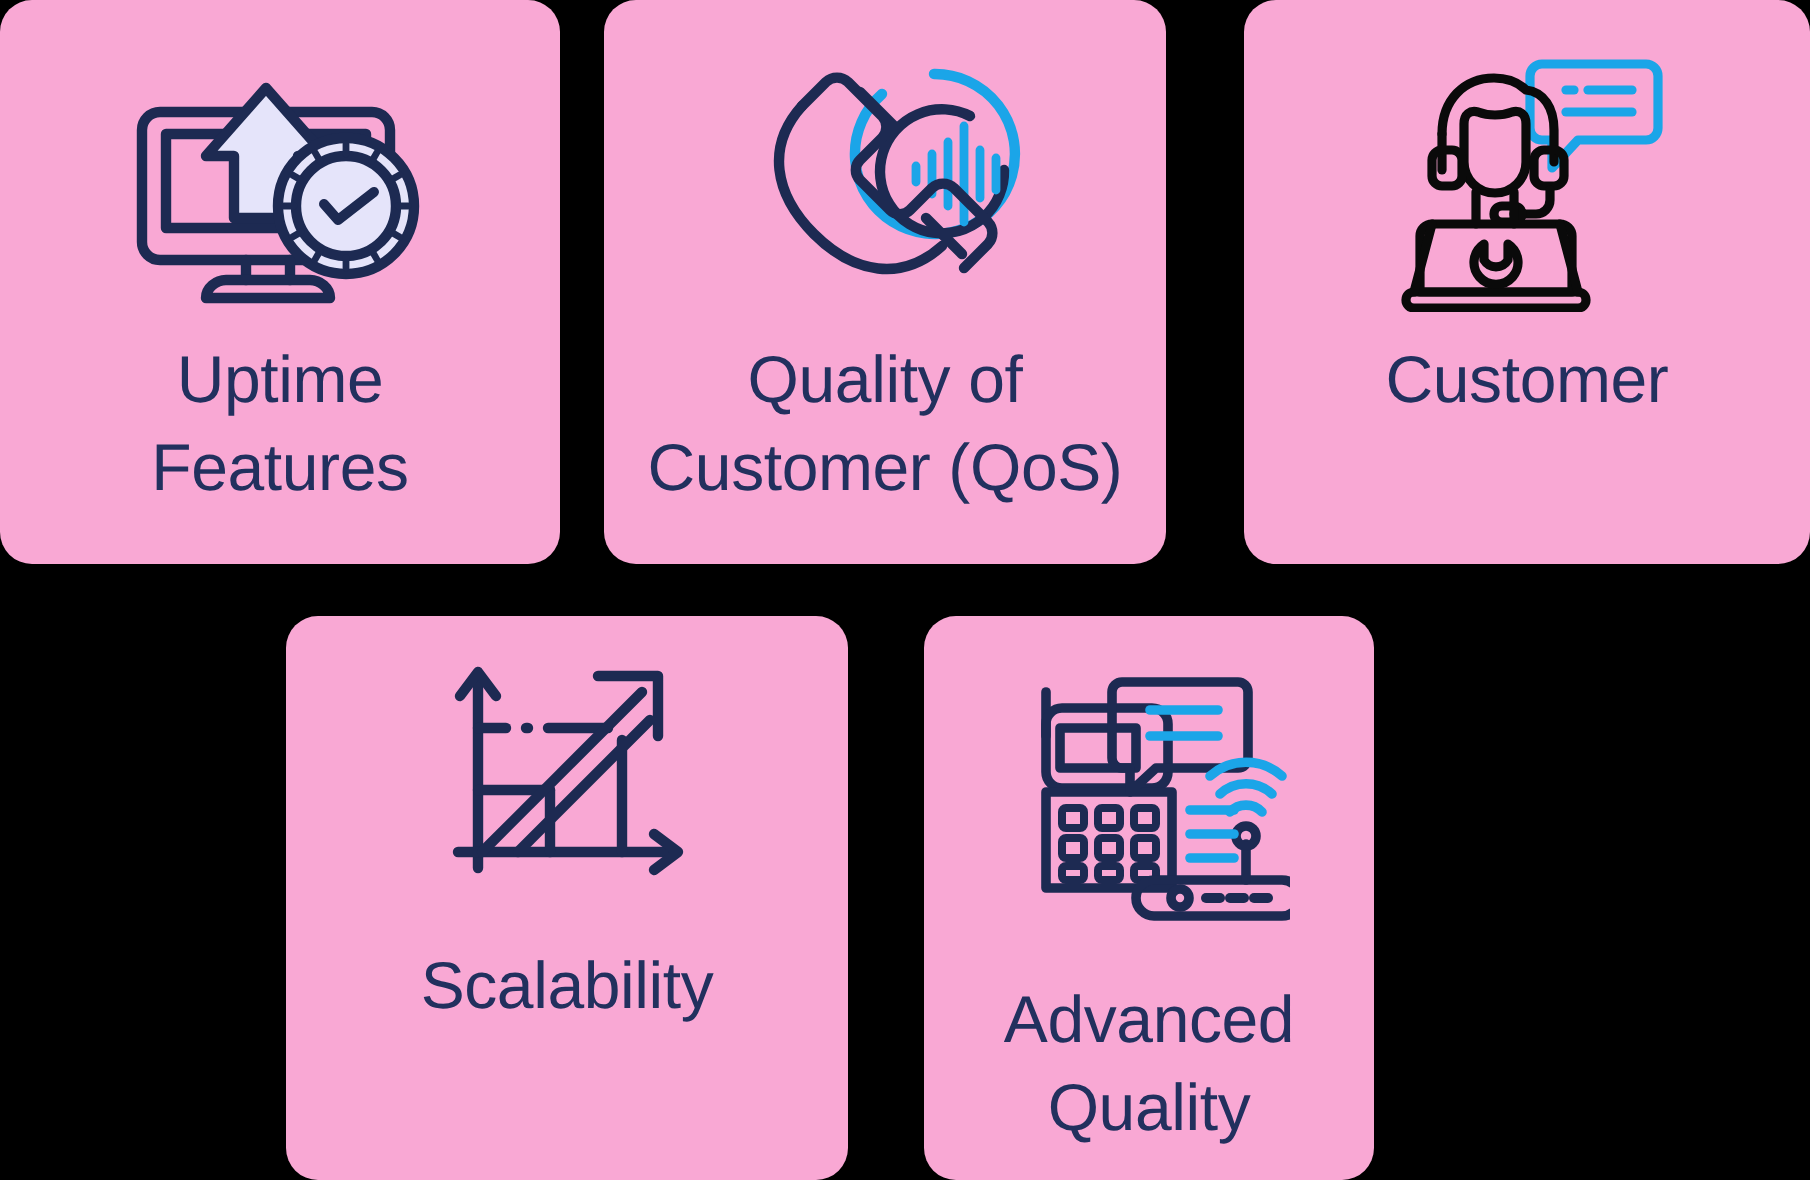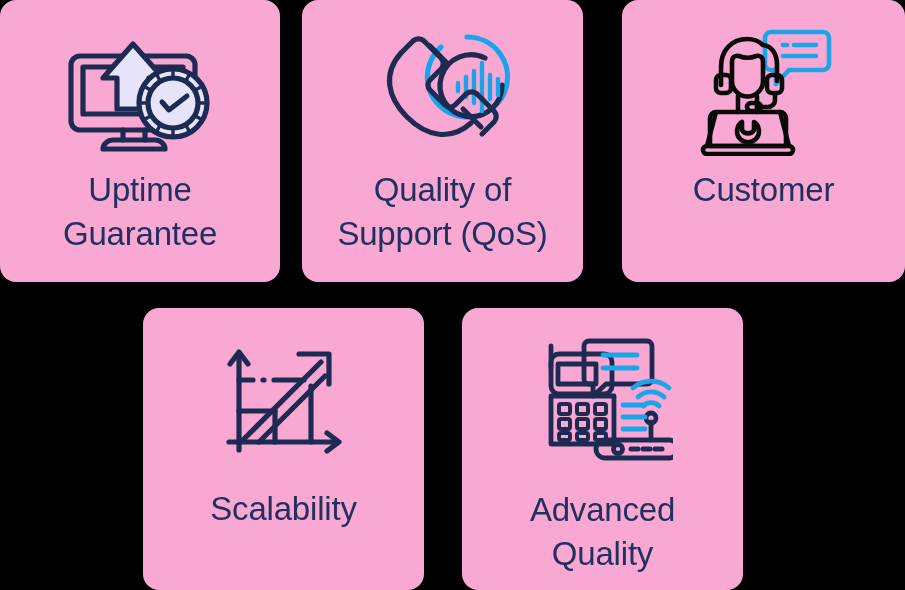--- a/index.html
+++ b/index.html
@@ -27,22 +27,22 @@
     flex-direction: column;
     align-items: center;
     box-sizing: border-box;
   }
 
   
   .card-1 { left: 0px;   top: 0px;   width: 280px; height: 282px; padding-top: 26px; }
   .card-2 { left: 302px; top: 0px;   width: 281px; height: 282px; padding-top: 26px; }
   .card-3 { left: 622px; top: 0px;   width: 283px; height: 282px; padding-top: 26px; }
   
-  .card-4 { left: 143px; top: 308px; width: 281px; height: 282px; padding-top: 30px; }
-  .card-5 { left: 462px; top: 308px; width: 281px; height: 282px; padding-top: 26px; }
+  .card-4 { left: 143px; top: 308px; width: 281px; height: 282px; padding-top: 14px; }
+  .card-5 { left: 462px; top: 308px; width: 225px; height: 282px; padding-top: 26px; }
 
   .icon-wrap {
     height: 130px;
     display: flex;
     align-items: center;
     justify-content: center;
   }
   .icon-wrap svg { display: block; }
 
   .card-label {
@@ -95,21 +95,21 @@
             <path d="M81.2 88.5 l4.3 -2.5"></path>
           <path d="M123.5 99.8 l-2.5 -4.3"></path>
             <path d="M92.5 46.2 l2.5 4.3"></path>
         </g>
 
         <path d="M97 72 l7 8 l18 -14" stroke-width="5"></path>
       </svg>
     </div>
     <div class="card-label">
       <span>Uptime</span><br>
-      <span>Guarantee</span>
+      <span>Features</span>
     </div>
   </div>
 
   <div class="card card-2">
     <div class="icon-wrap">
       <svg width="152" height="132" viewBox="0 0 152 132" fill="none" stroke-width="5.2" stroke-linecap="round" stroke-linejoin="round">
 
         <path d="M100 12 a40 40 0 1 1 -26 10" stroke="#1ba5e8"></path>
 
         <path d="M135 60 a31 31 0 1 1 -17 -27" stroke="#1d2a52"></path>
@@ -127,21 +127,21 @@
           <path d="M34 28 l12 -12 a8 8 0 0 1 11 0 l17 17 a8 8 0 0 1 0 11 l-11 11 a7 7 0 0 0 0 10
                    l15 15 a7 7 0 0 0 10 0 l11 -11 a8 8 0 0 1 11 0 l17 17 a8 8 0 0 1 0 11 l-12 12"></path>
           <path d="M34 28 c-18 20 -14 44 6 64 l0 0 c20 20 44 24 64 6"></path>
           <path d="M63 21 l18 18"></path>
           <path d="M96 84 l18 18"></path>
         </g>
       </svg>
     </div>
     <div class="card-label">
       <span>Quality of</span><br>
-      <span>Support (QoS)</span>
+      <span>Customer (QoS)</span>
     </div>
   </div>
 
   <div class="card card-3">
     <div class="icon-wrap">
       <svg width="140" height="130" viewBox="0 0 140 130" fill="none" stroke-width="4.6" stroke-linecap="round" stroke-linejoin="round">
 
         <g stroke="#1ba5e8">
           <path d="M77 6 h52 a6 6 0 0 1 6 6 v26 a6 6 0 0 1 -6 6 h-34 l-13 14 v-14 h-5
                    a6 6 0 0 1 -6 -6 v-26 a6 6 0 0 1 6 -6 z"></path>

